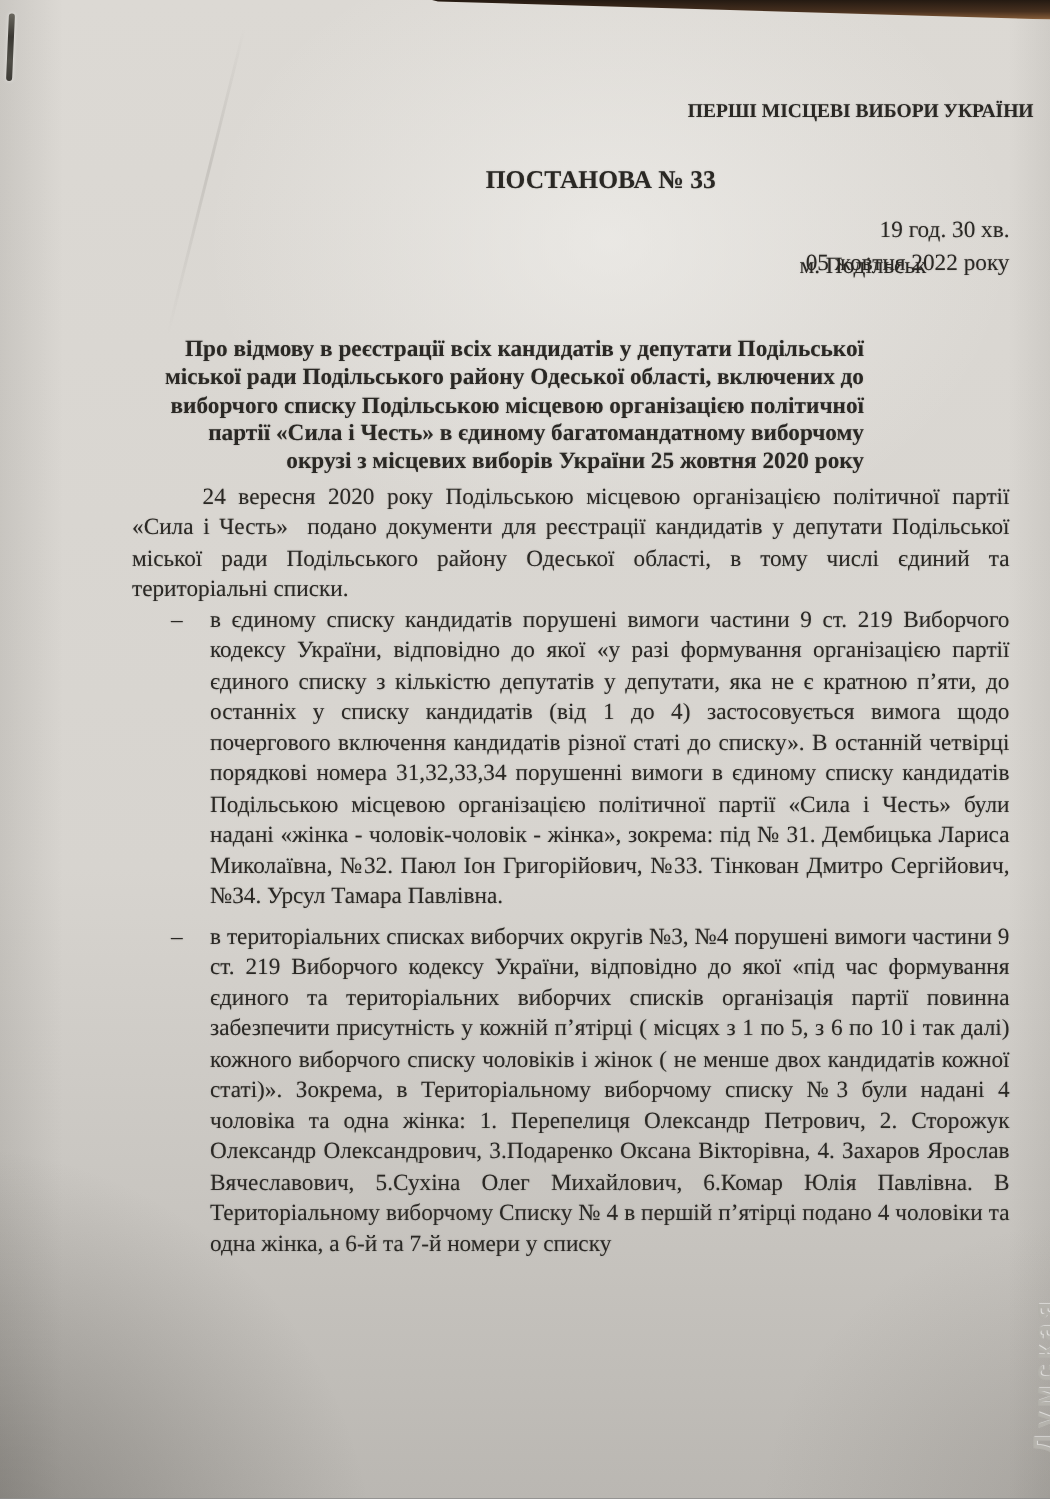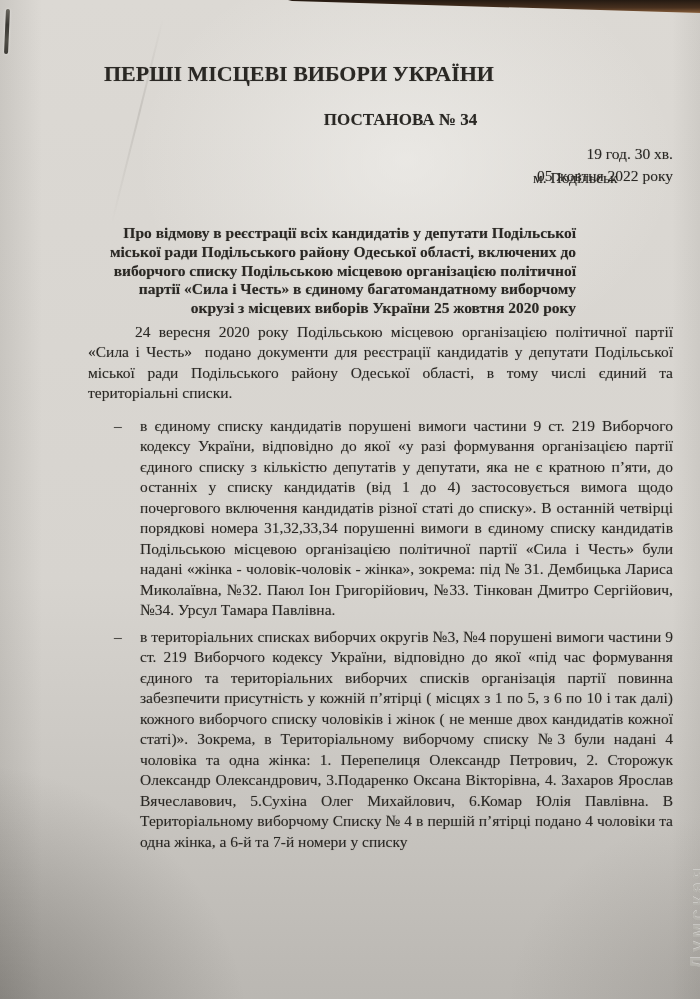--- a/index.html
+++ b/index.html
@@ -29,35 +29,35 @@
     position:absolute; left:162px; top:18px; width:2px; height:212px;
     transform:rotate(14deg); transform-origin:top center;
     background:linear-gradient(to bottom, rgba(120,116,110,0), rgba(120,116,110,0.20) 45%, rgba(120,116,110,0));
   }
   .content {
     position:absolute; left:88px; top:0; width:585px;
     color:#2a2824; font-size:15.5px; line-height:20.5px;
     text-shadow:0 0 1px rgba(46,44,40,0.35);
     filter:blur(0.25px);
   }
-  .hline { text-align:left; font-weight:bold; font-size:22px; line-height:20px; transform:translateX(16px); }
+  .hline { text-align:right; font-weight:bold; font-size:13px; line-height:20px; transform:translateX(16px); }
   .hline.first { margin-top:64px; }
   .postanova { text-align:center; font-weight:bold; font-size:17px; line-height:20px; transform:translateX(20px); margin-top:26px; }
   .meta { position:relative; margin-top:13px; margin-left:9px; height:44px;text-align:right; }
   .meta .time, .meta .date { line-height:21.5px; }
   .meta .place { position:absolute; left:436px; top:25px; }
   .subject {
     width:468px; margin-left:20px; margin-top:37px;
     font-weight:bold; text-align:right; font-size:15.5px; line-height:18.8px;
   }
   .para { margin:0; margin-top:3px; text-align:justify; text-indent:47px; }
   .para.first { margin-top:4px; }
   ul.findings { list-style:none; margin:0; padding:0; }
   ul.findings li {
-    position:relative; padding-left:52px; margin-top:12px;
+    position:relative; padding-left:52px; margin-top:0;
     text-align:justify;
   }
   ul.findings li + li { margin-top:6px; }
   ul.findings li::before {
     content:"\2013"; position:absolute; left:26px; top:0;
   }
   .b { font-weight:normal; }
   .watermark {
     position:absolute; right:14px; top:865px;
     transform:rotate(-90deg); transform-origin:top right;
@@ -71,21 +71,21 @@
 <body>
 
 <div class="photo">
   <div class="table-edge"></div>
   <div class="staple"></div>
   <div class="crease"></div>
 
   <div class="content">
     <div class="hline first">ПЕРШІ МІСЦЕВІ ВИБОРИ УКРАЇНИ</div>
 
-    <div class="postanova">ПОСТАНОВА № 34</div>
+    <div class="postanova">ПОСТАНОВА № 33</div>
 
     <div class="meta">
       <div class="time">19 год. 30 хв.</div>
       <div class="date">05 жовтня 2022 року</div>
       <div class="place">м. Подільськ</div>
     </div>
 
     <div class="subject">Про відмову в реєстрації всіх кандидатів у депутати Подільської міської ради Подільського району Одеської області, включених до виборчого списку Подільською місцевою організацією політичної партії «Сила і Честь» в єдиному багатомандатному виборчому окрузі з місцевих виборів України 25 жовтня 2020 року</div>
 
     <p class="para first">24 вересня 2020 року Подільською місцевою організацією політичної партії «Сила і Честь»&nbsp; подано документи для реєстрації кандидатів у депутати Подільської міської ради Подільського району Одеської області, в тому числі єдиний та територіальні списки.</p>

